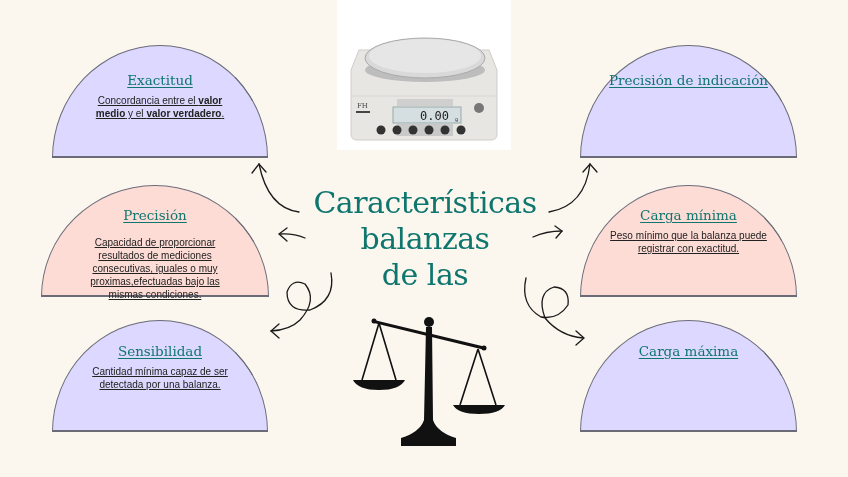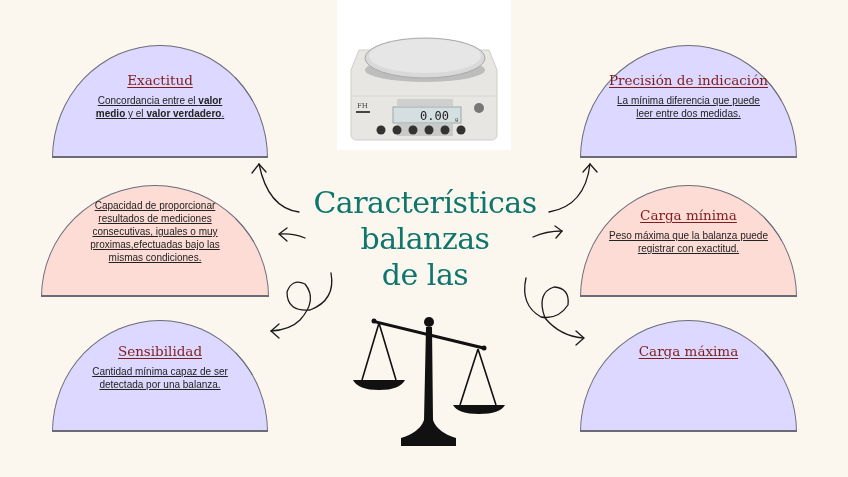--- a/index.html
+++ b/index.html
@@ -3,21 +3,21 @@
 <meta charset="utf-8">
 <style>
   html, body { margin:0; padding:0; }
   body { width:848px; height:477px; background:#fbf7ef; position:relative; overflow:hidden;
          font-family:"Liberation Sans", sans-serif; color:#1a1a1a; }
   .card { position:absolute; box-sizing:border-box; border:1.5px solid #6b6b78;
           border-bottom-width:2px; border-radius:50% 50% 0 0 / 100% 100% 0 0; text-align:center; }
   .card.lav { background:#ddd8ff; }
   .card.pink { background:#fddcd6; }
   .card h3 { margin:0; font-family:"DejaVu Serif", serif; font-weight:normal; font-size:13.5px;
-             text-decoration:underline; text-underline-offset:2px; color:#7f1d1d; }
+             text-decoration:underline; text-underline-offset:2px; color:#0f766e; }
   .card p { margin:6px auto 0; font-size:10px; line-height:13px; color:#222;text-decoration:underline; }
   .card p b { font-weight:bold; }
   #title { position:absolute; left:300px; top:185px; width:250px; text-align:center;
            font-family:"DejaVu Serif", serif; font-size:30px; line-height:36px; color:#0f766e; letter-spacing:-0.5px; }
   #photo { position:absolute; left:337px; top:0; width:174px; height:150px; background:#ffffff; }
   svg.abs { position:absolute; left:0; top:0; }
 </style>
 </head>
 <body>
 
@@ -53,36 +53,36 @@
 </div>
 
 <div class="card lav" style="left:52px; top:45px; width:216px; height:113px;">
   <h3 style="margin-top:26px;">Exactitud</h3>
   <p style="width:150px;">
     <span>Concordancia entre el </span><b>valor medio</b><span> y el </span><b>valor verdadero</b><span>.</span>
   </p>
 </div>
 
 <div class="card pink" style="left:41px; top:185px; width:228px; height:112px;">
+  <h3 style="margin-top:21px;">Precisión</h3>
   <p style="width:150px; margin-top:13px;">Capacidad de proporcionar resultados de mediciones consecutivas, iguales o muy proximas,efectuadas bajo las mismas condiciones.</p>
 </div>
 
 <div class="card lav" style="left:52px; top:320px; width:216px; height:112px;">
   <h3 style="margin-top:22px;">Sensibilidad</h3>
   <p style="width:160px;">Cantidad mínima capaz de ser detectada por una balanza.</p>
 </div>
 
 <div class="card lav" style="left:580px; top:45px; width:217px; height:113px;">
   <h3 style="margin-top:26px;">Precisión de indicación</h3>
-  <p style="width:160px;">La mínima diferencia que puede leer entre dos medidas.</p>
 </div>
 
 <div class="card pink" style="left:580px; top:185px; width:217px; height:112px;">
   <h3 style="margin-top:21px;">Carga mínima</h3>
-  <p style="width:160px;">Peso máxima que la balanza puede registrar con exactitud.</p>
+  <p style="width:160px;">Peso mínimo que la balanza puede registrar con exactitud.</p>
 </div>
 
 <div class="card lav" style="left:580px; top:320px; width:217px; height:112px;">
   <h3 style="margin-top:22px;">Carga máxima</h3>
 </div>
 
 <div id="title">
   <div>Características</div>
   <div>balanzas</div>
   <div>de las</div>

